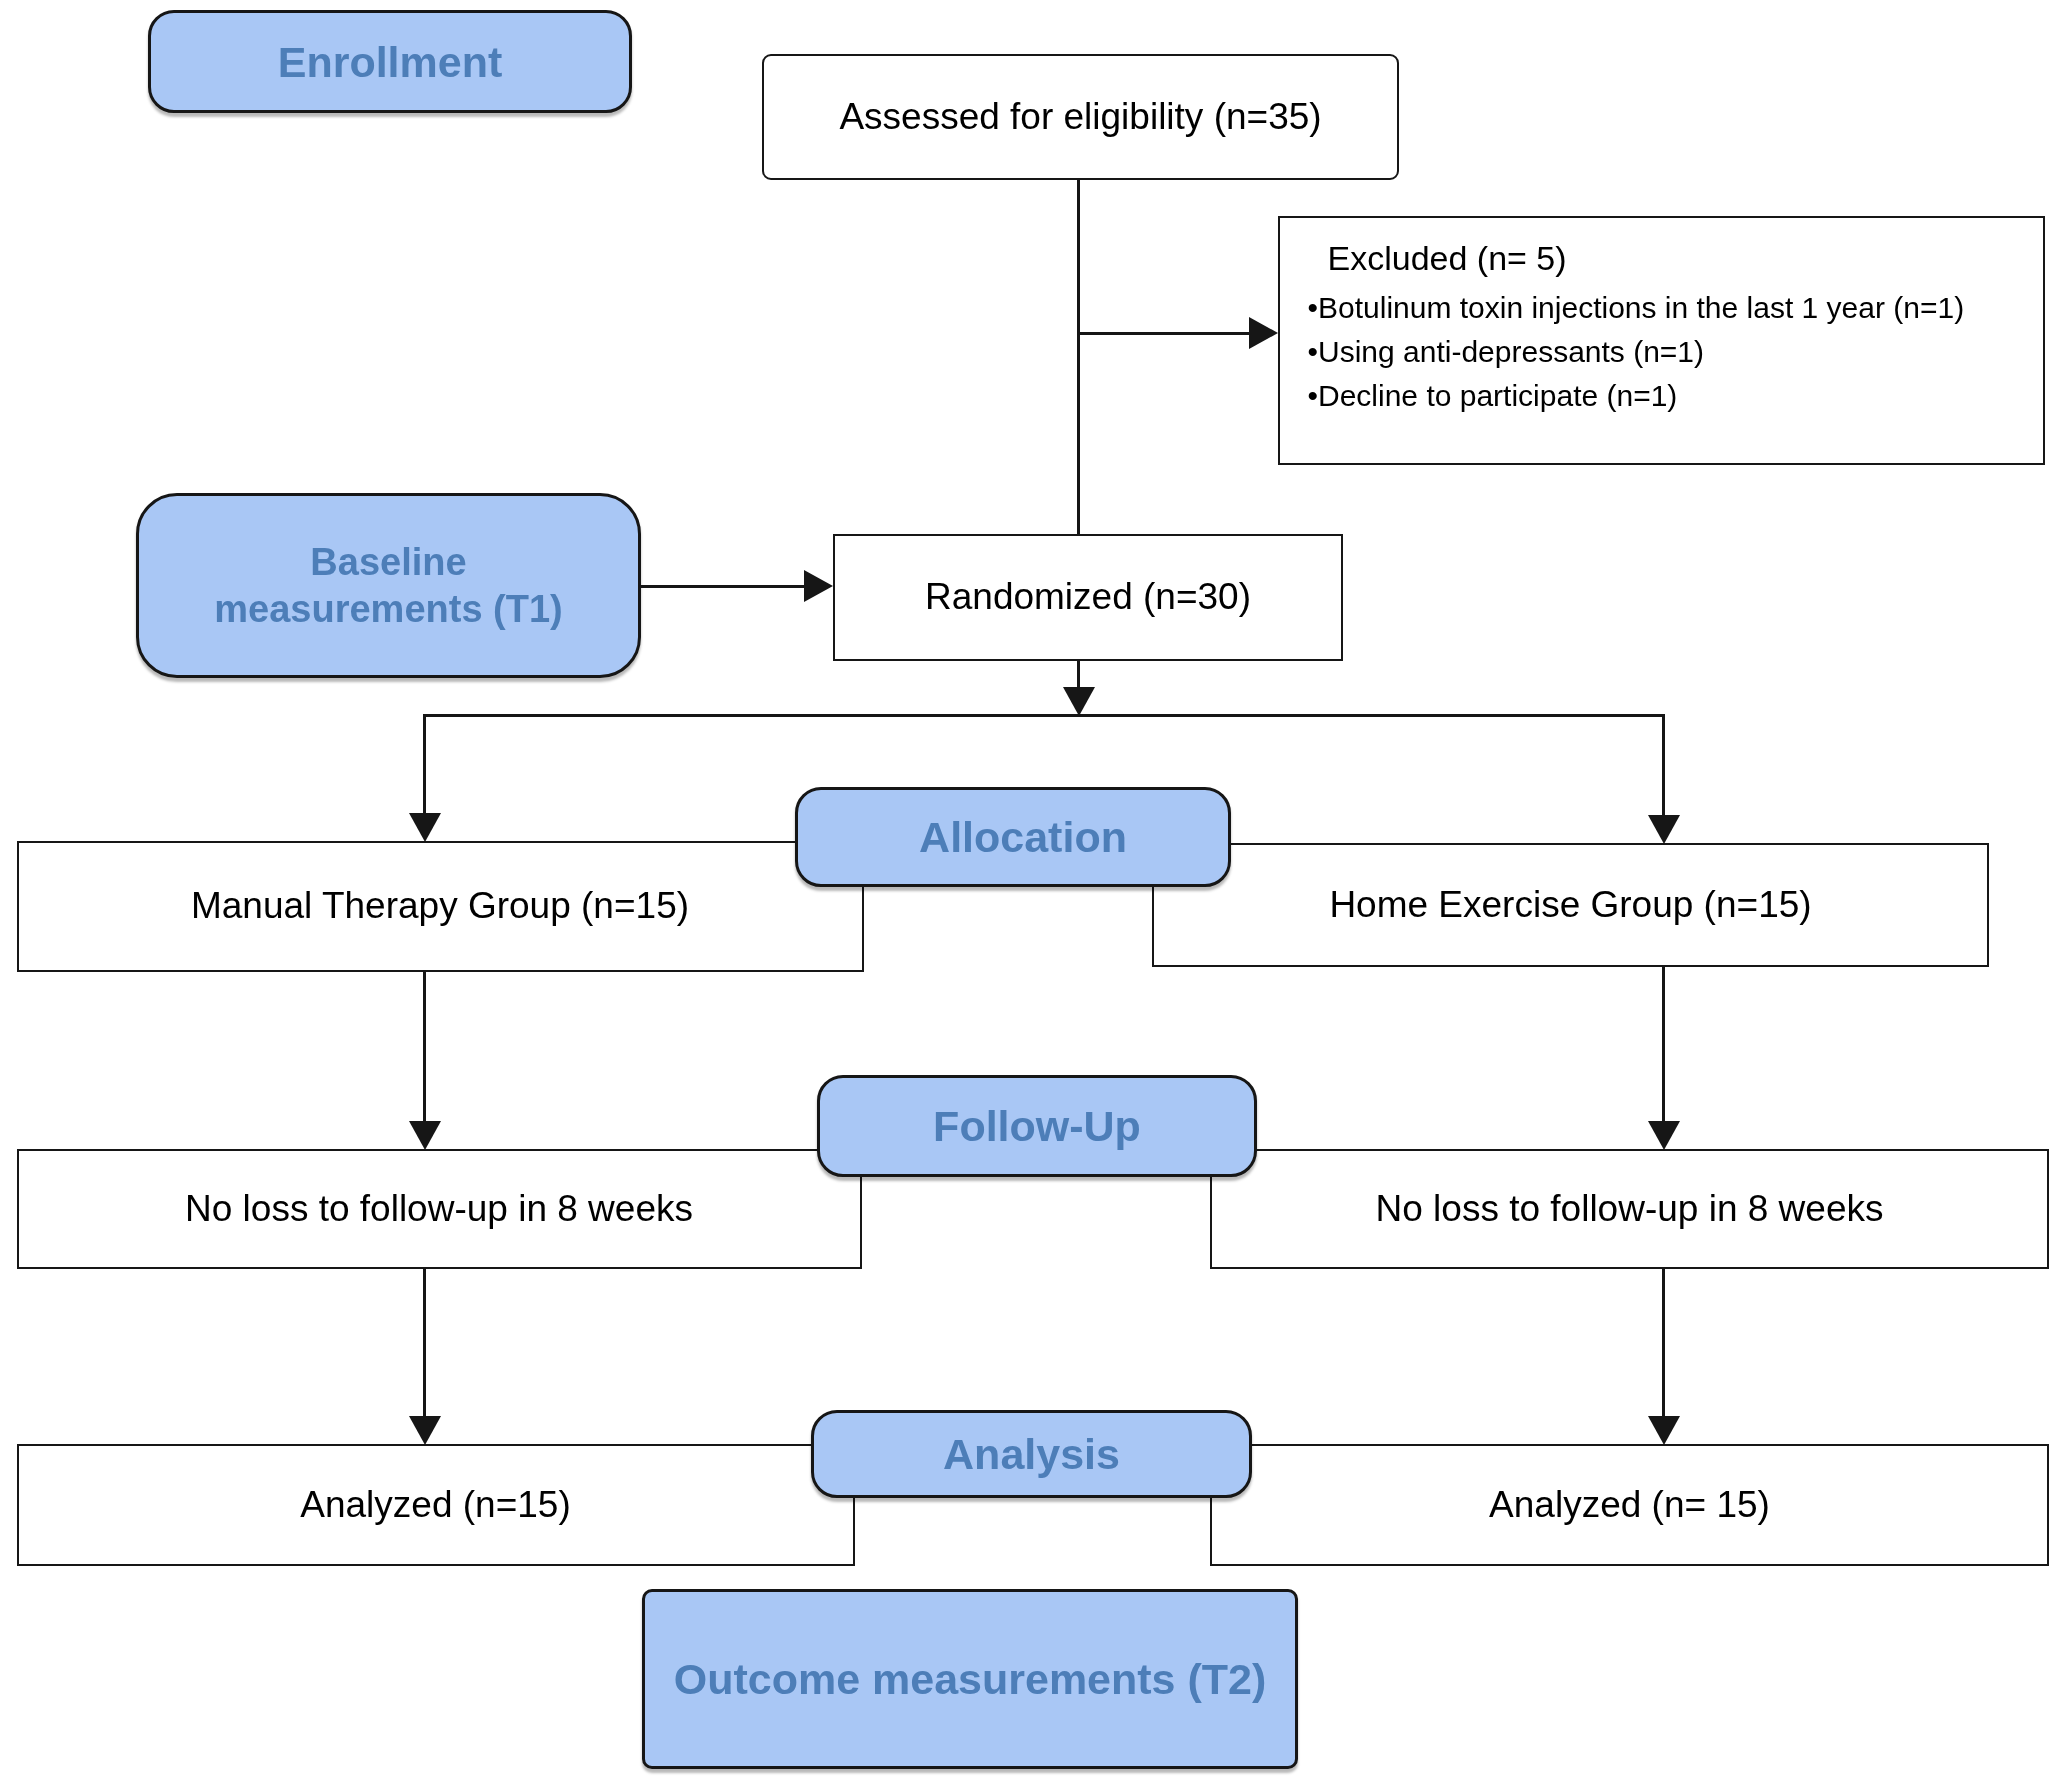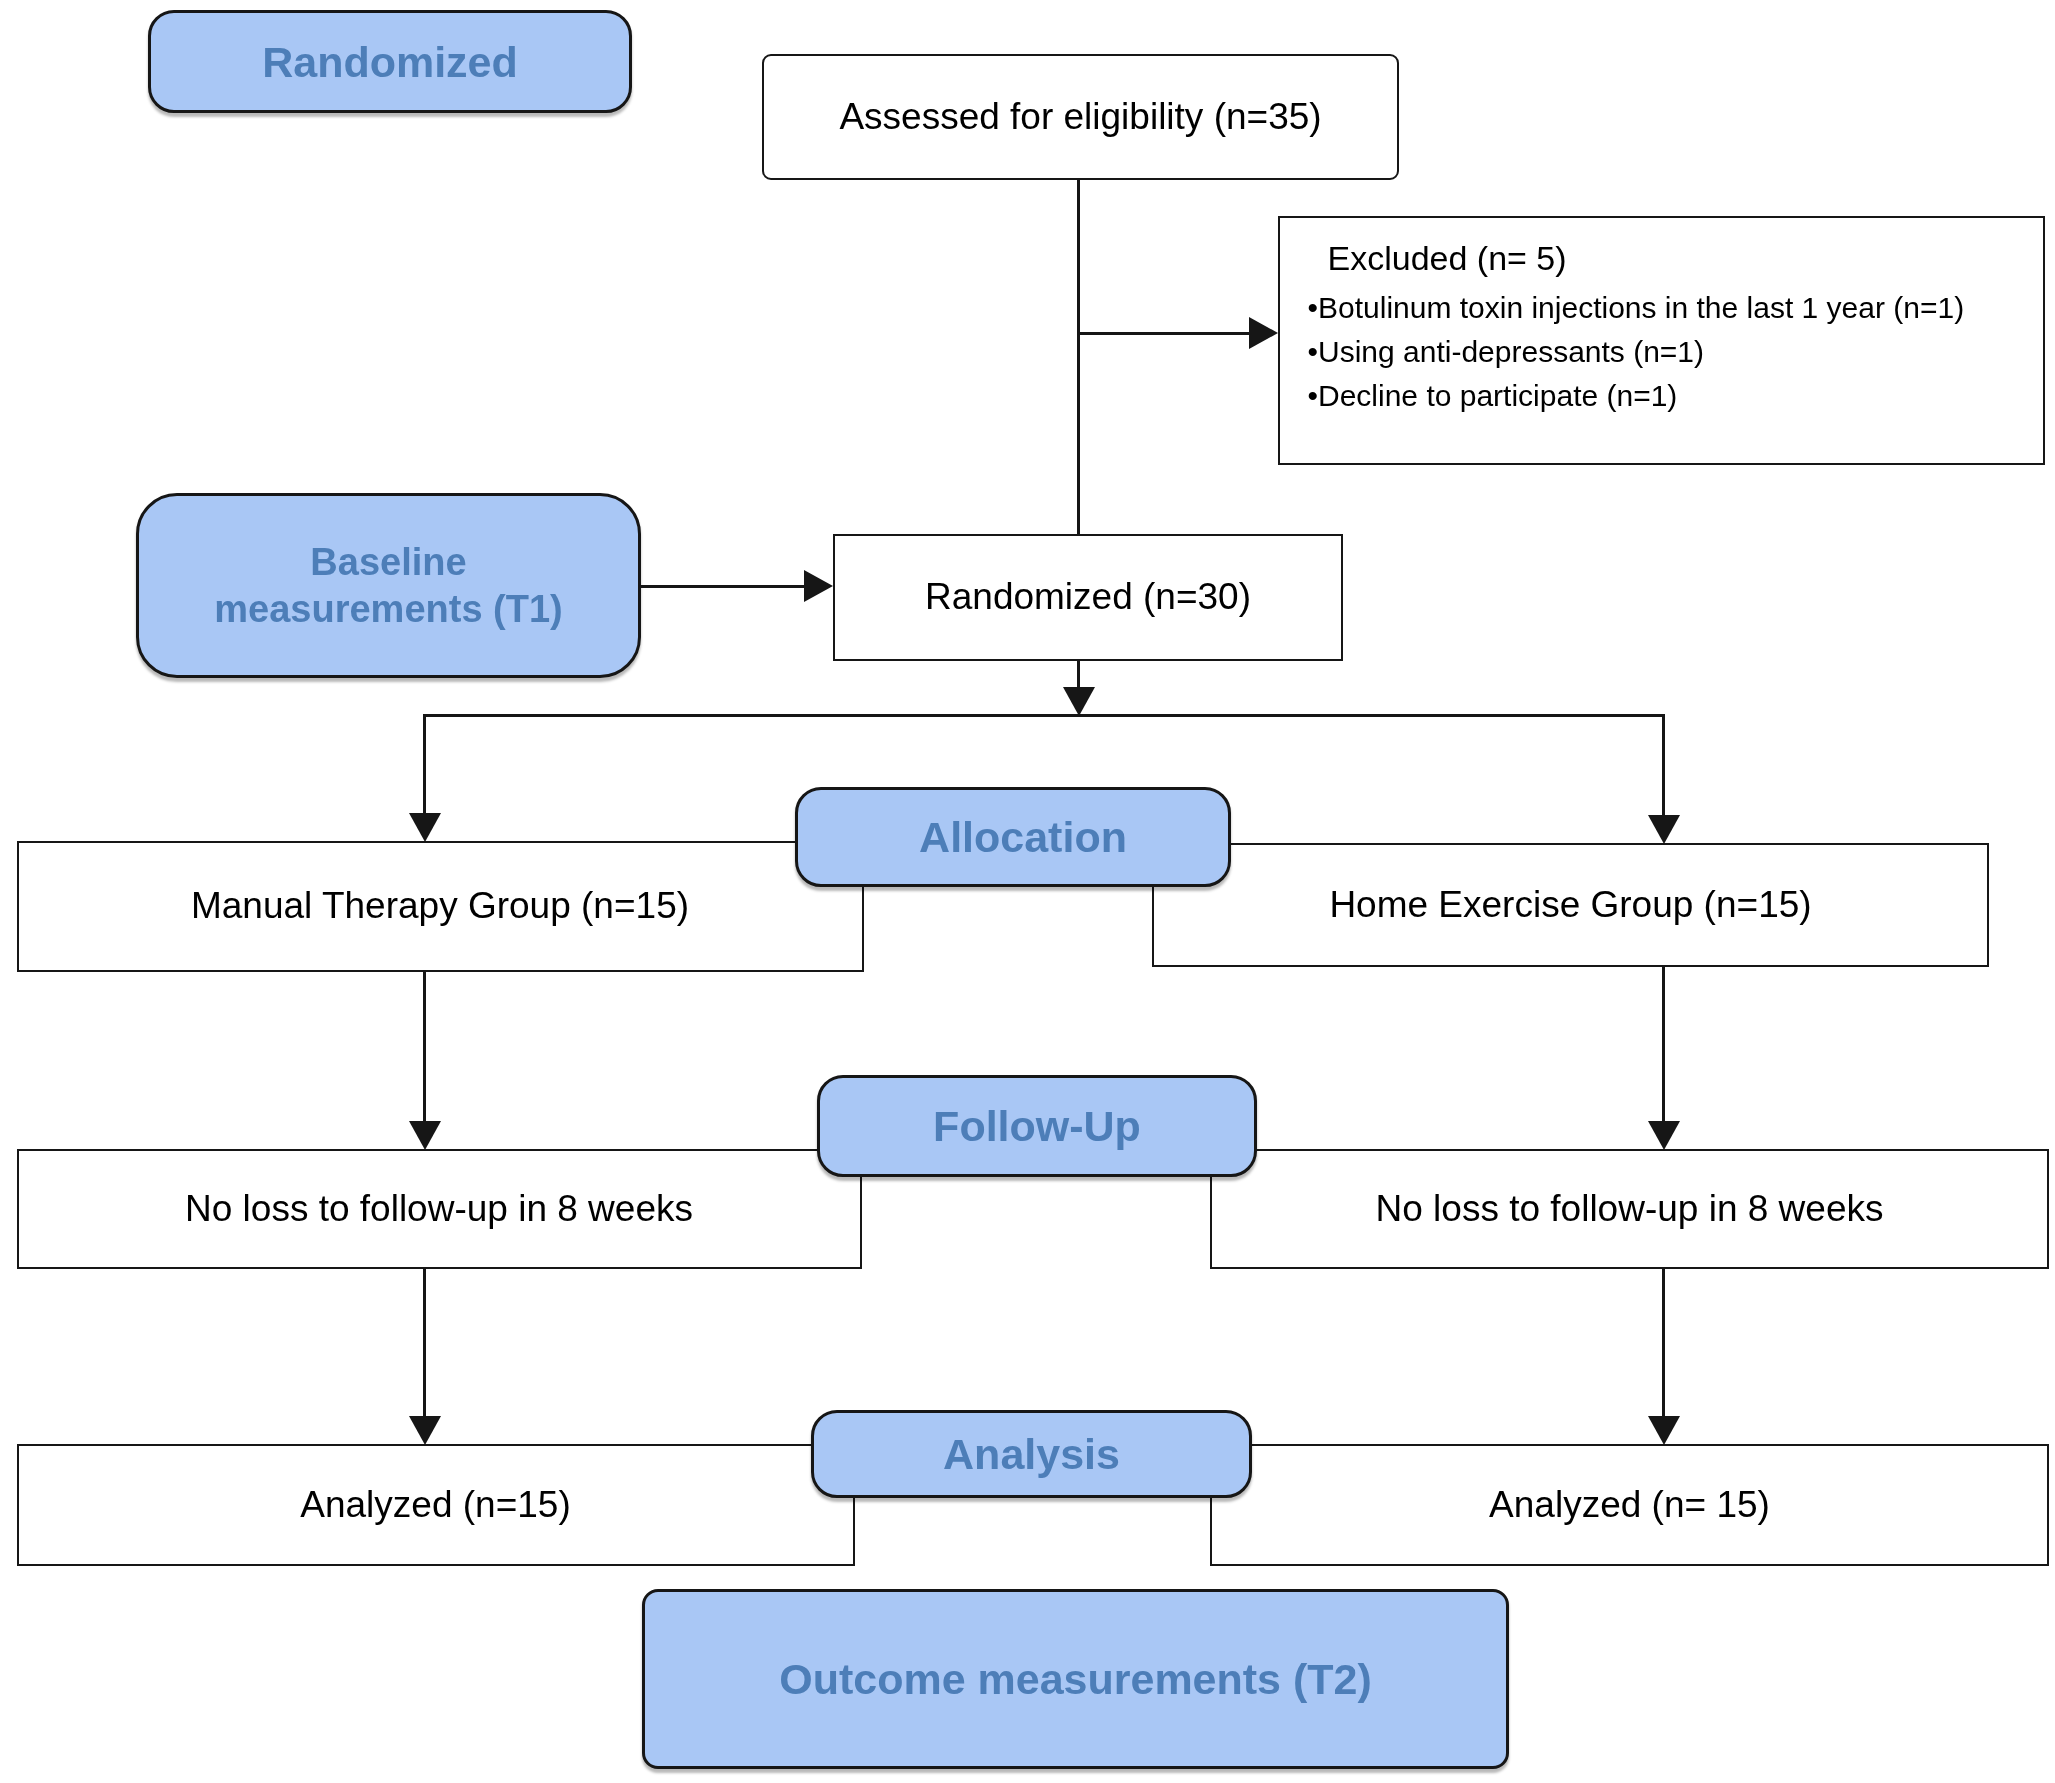--- a/index.html
+++ b/index.html
@@ -139,27 +139,27 @@
   <div class="node" style="left:1152px; top:843px; width:837px; height:124px;">Home Exercise Group (n=15)</div>
 
   <div class="node" style="left:16.5px; top:1149px; width:845px; height:120px;">No loss to follow-up in 8 weeks</div>
 
   <div class="node" style="left:1210px; top:1149px; width:839px; height:120px;">No loss to follow-up in 8 weeks</div>
 
   <div class="node" style="left:16.5px; top:1444px; width:838px; height:122px;">Analyzed (n=15)</div>
 
   <div class="node" style="left:1210px; top:1444px; width:839px; height:122px;">Analyzed (n= 15)</div>
 
-  <div class="stage" style="left:148px; top:10.3px; width:484px; height:103px;">Randomized</div>
+  <div class="stage" style="left:148px; top:10.3px; width:484px; height:103px;">Enrollment</div>
 
   <div class="stage small-label" style="left:136px; top:493px; width:505px; height:185px; border-radius:41px;">Baseline
 measurements (T1)</div>
 
   <div class="stage" style="left:795px; top:787px; width:436px; height:100px;padding-left:20px;">Allocation</div>
 
   <div class="stage" style="left:817px; top:1075px; width:440px; height:102px;">Follow-Up</div>
 
   <div class="stage" style="left:811px; top:1394px; width:441px; height:88px;margin-top:16px;">Analysis</div>
 
-  <div class="stage" style="left:642px; top:1589px; width:867px; height:180px; border-radius:16px;">Outcome measurements (T2)</div>
+  <div class="stage" style="left:642px; top:1589px; width:656px; height:180px; border-radius:10px;">Outcome measurements (T2)</div>
 
 </div>
 
 
 </body></html>

